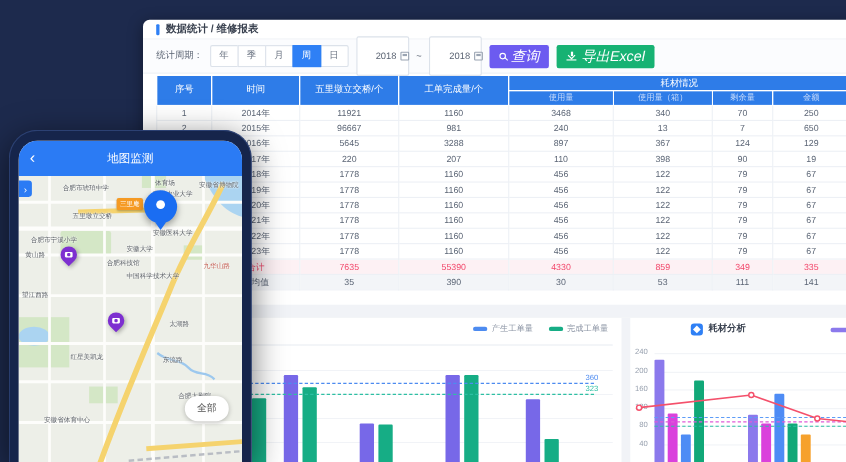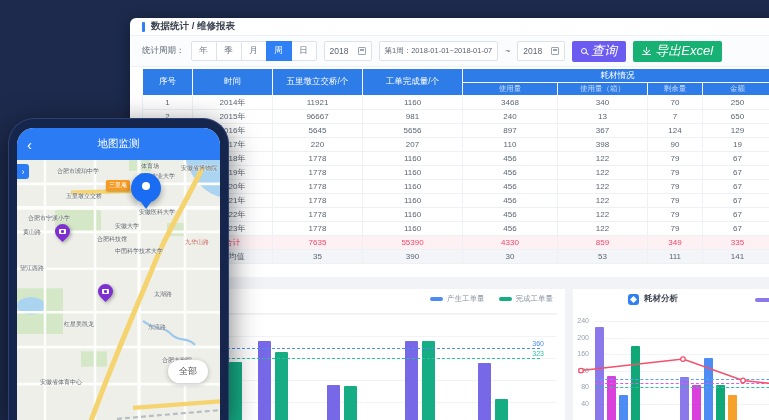--- a/index.html
+++ b/index.html
@@ -13,22 +13,22 @@
   .accent{width:3px;height:10px;background:#2F80F5;border-radius:1px;}
   .breadcrumb{font-size:9.5px;color:#3a4250;font-weight:bold;}
   .filter{height:31px;display:flex;align-items:center;padding:0 12px;gap:7px;border-bottom:1px solid #eef1f5;
           background:#fbfcfe;font-size:8.5px;color:#5a6372;white-space:nowrap;}
   .seg{display:flex;}
   .segbtn{width:26px;height:20px;border:1px solid #dce2ea;background:#fff;color:#6b7482;font-size:8.5px;
           margin-left:-1px;padding:0;cursor:pointer;}
   .segbtn:first-child{border-radius:2px 0 0 2px;}
   .segbtn:last-child{border-radius:0 2px 2px 0;}
   .segbtn.active{background:#2F80F5;border-color:#2F80F5;color:#fff;position:relative;z-index:1;}
-  .inp{height:20px;border:1px solid #dce2ea;border-radius:2px;background:#fff;display:flex;align-items:center;
-       padding:0 5px;gap:4px;color:#5a6372;}
+  .inp{height:36px;border:1px solid #dce2ea;border-radius:2px;background:#fff;display:flex;align-items:center;
+       padding:0 17px;gap:4px;color:#5a6372;}
   .inp.year{width:48px;justify-content:space-between;}
   .inp.range{font-size:7.5px;}
   .cal{width:8px;height:8px;border:1px solid #9AA4B2;border-radius:1px;position:relative;display:inline-block;flex:none;}
   .cal::before{content:"";position:absolute;left:1px;right:1px;top:1px;height:2px;background:#9AA4B2;}
   .btn{height:21px;border:none;border-radius:2px;color:#fff;font-size:13px;display:flex;align-items:center;
        gap:4px;padding:0 9px;cursor:pointer;font-style:italic;}
   .btn.query{background:#6C5BF0;}
   .btn.export{background:#17B273;}
   .mag{width:6px;height:6px;border:1.4px solid #fff;border-radius:50%;position:relative;display:inline-block;}
   .mag::after{content:"";position:absolute;width:4px;height:1.4px;background:#fff;right:-3px;bottom:-1px;transform:rotate(45deg);}
@@ -127,23 +127,20 @@
           <button class="segbtn">年</button>
           <button class="segbtn">季</button>
           <button class="segbtn">月</button>
           <button class="segbtn active">周</button>
           <button class="segbtn">日</button>
         </div>
       <div class="inp year">
         <span>2018</span>
         <span class="cal"></span>
       </div>
-      <div class="inp range">
-        <span>第1周：2018-01-01~2018-01-07</span>
-      </div>
       <span>~</span>
       <div class="inp year">
         <span>2018</span>
         <span class="cal"></span>
       </div>
       <button class="btn query">
         <span class="mag"></span>
         <span>查询</span>
       </button>
       <button class="btn export">
@@ -197,21 +194,21 @@
               <td>981</td>
               <td>240</td>
               <td>13</td>
               <td>7</td>
               <td>650</td>
             </tr>
             <tr>
               <td>3</td>
               <td>2016年</td>
               <td>5645</td>
-              <td>5656</td>
+              <td>3288</td>
               <td>897</td>
               <td>367</td>
               <td>124</td>
               <td>129</td>
             </tr>
             <tr>
               <td>4</td>
               <td>2017年</td>
               <td>220</td>
               <td>207</td>

